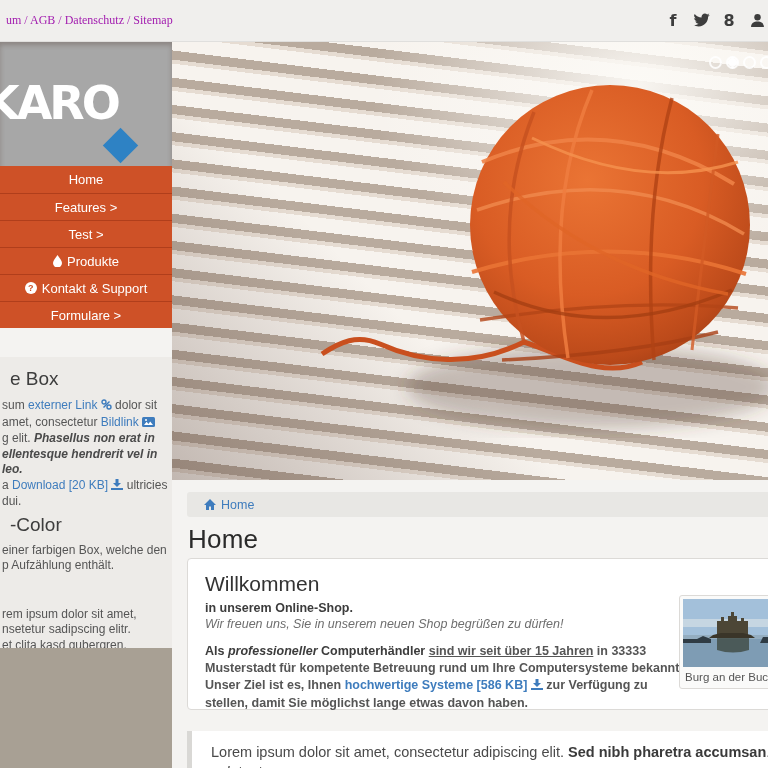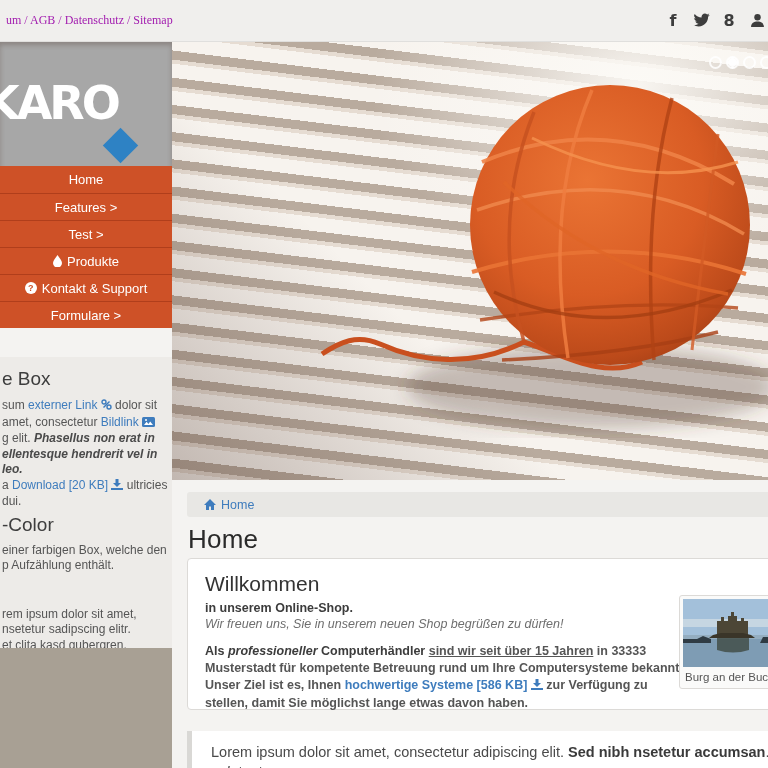--- a/index.html
+++ b/index.html
@@ -20,21 +20,21 @@
   .logo-diamond { position:absolute; left:108px; top:91px; width:25px; height:25px; background:#2e82c4; transform:rotate(45deg); }
 
   .nav { position:absolute; left:0; top:166px; width:172px; background:#ce5127; }
   .nav-item { height:27px; display:flex; align-items:center; justify-content:center; gap:5px; color:#ffffff; font-size:13px; cursor:pointer; border-top:1px solid rgba(120,30,5,0.35); }
   .nav-item:first-child { border-top:none; }
   .nav-item svg { display:block; }
   .q-icon { width:12px; height:12px; border-radius:50%; background:#ffffff; color:#ce5127; font-size:9px; font-weight:700; display:inline-flex; align-items:center; justify-content:center; }
   .q-icon::after { content:"?"; }
 
   .side-content { position:absolute; left:0; top:357px; width:172px; height:291px; background:#edebe8; overflow:hidden; }
-  .side-h { font-size:19px; color:#3d3d3d; padding-left:2px; }
+  .side-h { font-size:19px; color:#3d3d3d; padding-left:10px; }
   .side-p { font-size:12px; color:#555555; line-height:15.5px; padding-left:2px; }
   .side-p .lnk { color:#3e7cbd; cursor:pointer; }
   .bi { font-style:italic; font-weight:700; color:#4a4a4a; }
   .it { font-style:italic; }
   .h1pos { margin-top:11px; }
   .p1pos { margin-top:8px; }
   .h2pos { margin-top:4px; }
   .p2pos { margin-top:7px; }
   .p3pos { margin-top:33px; }
   .icon-inline { display:inline-block; vertical-align:-1px; }
@@ -246,20 +246,20 @@
           <path fill="#3f4a42" opacity="0.8" d="M34 39 h32 v12 q-16 5 -32 0 z"></path>
           <path fill="#2f3b44" d="M0 40 h14 l6 -3 8 3 v4 H0 z"></path>
           <path fill="#2f3b44" d="M80 38 h17 v6 h-20 z"></path>
         </svg>
         <div class="thumb-cap">Burg an der Bucht</div>
       </div>
     </div>
 
     <div class="quote">
       <div class="l1">
-        <span>Lorem ipsum dolor sit amet, consectetur adipiscing elit. </span><b>Sed nibh nsetetur accumsan</b><span>. </span>
+        <span>Lorem ipsum dolor sit amet, consectetur adipiscing elit. </span><b>Sed nibh pharetra accumsan</b><span>. </span>
       </div>
       <div class="l2">volutpat.</div>
     </div>
 
   </div>
 
 </div>
 
 </body></html>

